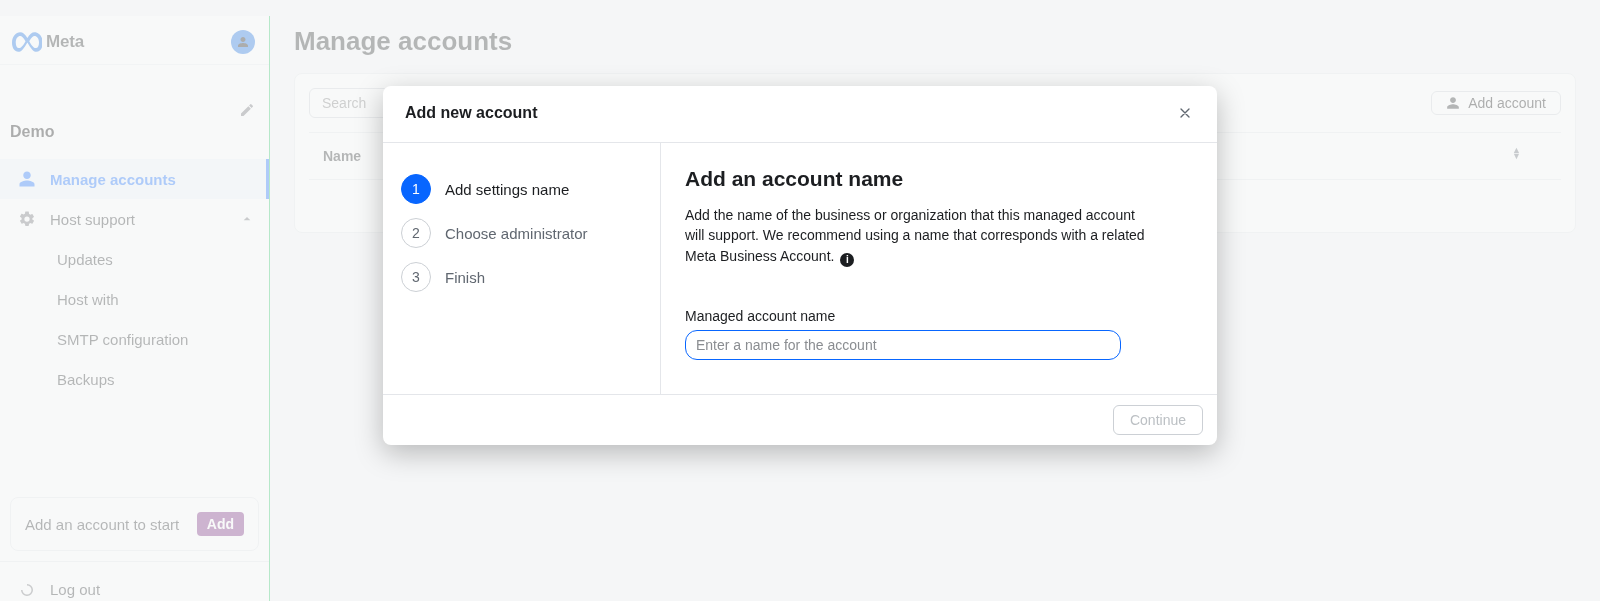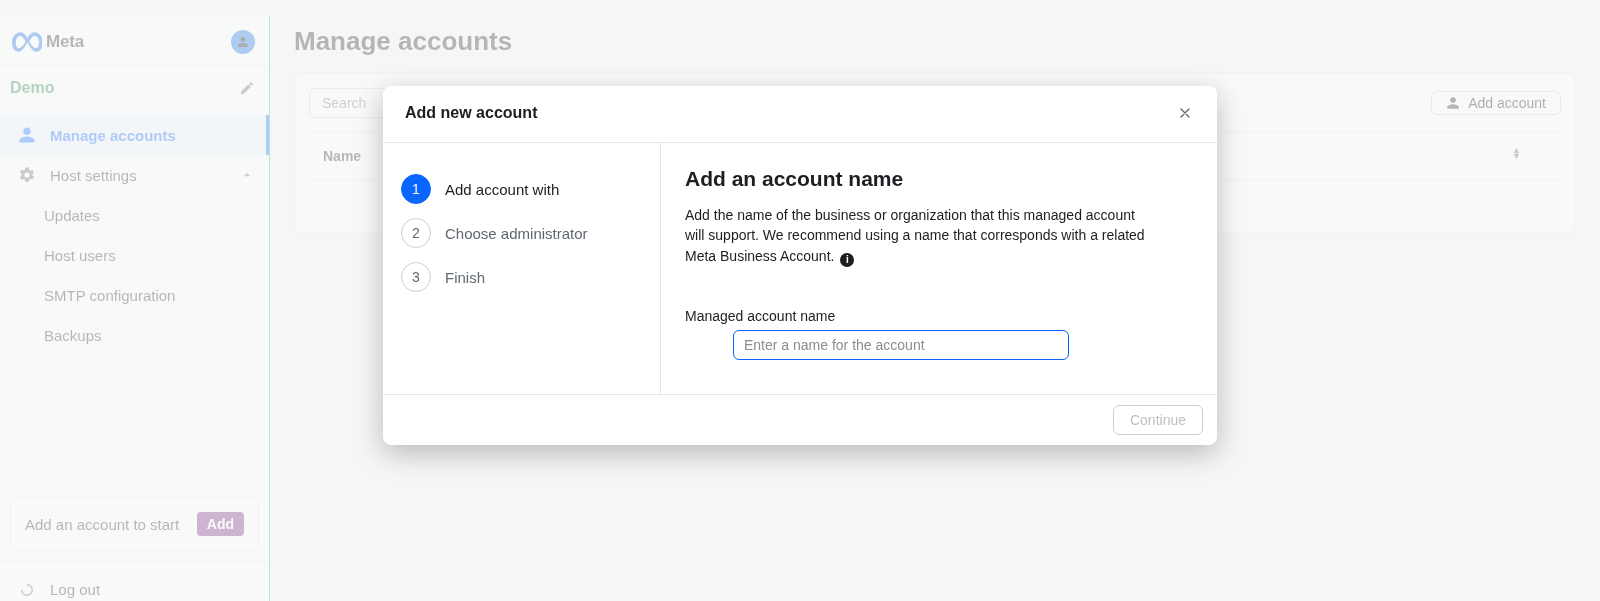--- a/index.html
+++ b/index.html
@@ -8,28 +8,28 @@
     .sidebar { position: absolute; left: 0; top: 16px; width: 270px; height: 100%; background: #fff; border-right: 1px solid #22c55e; display: flex; flex-direction: column; }
     .sidebar-header { display: flex; align-items: center; justify-content: space-between; padding: 14px 14px 10px 12px; }
     .meta-logo { display: flex; align-items: center; gap: 4px; }
     .meta-logo-svg { width: 30px; height: 22px; }
     .meta-logo-text { font-weight: 600; font-size: 17px; color: #1c1e21; letter-spacing: -0.2px; }
     .avatar-circle { width: 24px; height: 24px; border-radius: 50%; background: #0766e2; display: flex; align-items: center; justify-content: center; }
     .avatar-icon { width: 12px; height: 12px; fill: #fff; }
 
     .side-section { border-top: 1px solid #ebedf0; }
     .org-row { display: flex; align-items: center; justify-content: space-between; padding: 14px 14px 14px 10px; }
-    .org-name { font-size: 16px; font-weight: 600; color: #15803d; }
+    .org-name { font-size: 16px; font-weight: 600; color: #000000; margin-top: 44px; }
     .edit-icon { width: 16px; height: 16px; color: #65676b; cursor: pointer; }
 
     .nav { padding-top: 4px; }
     .nav-item { display: flex; align-items: center; gap: 14px; height: 40px; padding-left: 18px; font-size: 15px; color: #1c1e21; cursor: pointer; }
     .nav-item.active { background: #edf3fb; color: #0866ff; font-weight: 600; border-right: 3px solid #0866ff; }
     .nav-item.active .nav-icon { color: #0866ff; }
-    .nav-item.child { padding-left: 44px; font-size: 15px; }
+    .nav-item.child { padding-left: 57px; font-size: 15px; }
     .nav-icon { width: 18px; height: 18px; color: #65676b; }
     .space { margin-left: auto; margin-right: 14px; width: 16px; height: 16px; color: #65676b; }
 
     .side-spacer { flex: 1; }
     .add-account-card { margin: 10px; padding: 14px; border: 1px solid #e4e6ea; border-radius: 8px; display: flex; align-items: center; justify-content: space-between; gap: 12px; }
     .add-account-text { font-size: 15px; color: #1c1e21; }
     .add-btn-small { background: #701a75; color: #fff; font-size: 14px; font-weight: 600; border: none; padding: 4px 10px; border-radius: 4px; cursor: pointer; }
 
     .logout-row { border-top: 1px solid #e4e6ea; display: flex; align-items: center; gap: 14px; height: 56px; padding-left: 18px; font-size: 15px; color: #1c1e21; cursor: pointer; }
 
@@ -58,21 +58,21 @@
     .step-circle { width: 30px; height: 30px; border-radius: 50%; display: flex; align-items: center; justify-content: center; font-size: 14px; font-weight: 500; border: 1px solid #ccd0d5; color: #606770; background:#fff; }
     .step-item.active .step-circle { background: #0866ff; border-color:#0866ff; color: #fff; }
     .step-item .step-label { font-size: 15px; color: #1c1e21; }
     .step-item.muted .step-label { color: #606770; }
 
     .step-content { flex:1; padding: 24px 24px 34px 24px; }
     .sc-title { font-size: 21px; font-weight: 600; color: #1c1e21; margin-bottom: 14px; }
     .sc-desc { font-size: 14px; color: #1c1e21; line-height: 1.45; max-width: 460px; }
     .info-dot { display:inline-flex; align-items:center; justify-content:center; width:14px; height:14px; border-radius:50%; background:#1c1e21; color:#fff; font-size:10px; font-weight:700; margin-left:2px; position:relative; top:2px; }
     .field-label { font-size: 14px; color:#1c1e21; margin-top: 42px; margin-bottom: 6px; }
-    .name-input { width: 336px; height: 30px; border:1.5px solid #0866ff; border-radius:6px; padding: 0 10px; font-size:14px; outline:none;margin-left:48px; }
+    .name-input { width: 436px; height: 30px; border:1.5px solid #0866ff; border-radius:12px; padding: 0 10px; font-size:14px; outline:none; }
     .name-input::placeholder { color:#8a8d91; }
 
     .modal-footer { display:flex; justify-content:flex-end; padding: 10px 14px; }
     .continue-btn { height: 30px; padding: 0 16px; border:1px solid #ccd0d5; border-radius:6px; background:#fff; color:#bcc0c4; font-size:14px; cursor:default; }
   </style>
 </head>
 <body>
 
 <div class="sidebar">
   <div class="sidebar-header">
@@ -100,30 +100,30 @@
       <div class="nav-item active">
         <svg class="nav-icon" viewBox="0 0 24 24">
             <path fill="currentColor" d="M12 12c2.76 0 5-2.24 5-5s-2.24-5-5-5-5 2.24-5 5 2.24 5 5 5zm0 2c-3.33 0-10 1.67-10 5v3h20v-3c0-3.33-6.67-5-10-5z"></path>
           </svg>
         <span>Manage accounts</span>
       </div>
       <div class="nav-item">
         <svg class="nav-icon" viewBox="0 0 24 24">
             <path fill="currentColor" d="M19.14 12.94a7.49 7.49 0 000-1.88l2.03-1.58a.5.5 0 00.12-.64l-1.92-3.32a.5.5 0 00-.6-.22l-2.39.96a7.03 7.03 0 00-1.62-.94l-.36-2.54A.5.5 0 0013.9 2h-3.8a.5.5 0 00-.49.42l-.36 2.54c-.58.24-1.12.55-1.62.94l-2.39-.96a.5.5 0 00-.6.22L2.72 8.48a.5.5 0 00.12.64l2.03 1.58a7.49 7.49 0 000 1.88L2.84 14.1a.5.5 0 00-.12.64l1.92 3.32c.13.22.39.31.6.22l2.39-.96c.5.39 1.04.7 1.62.94l.36 2.54c.4.24.25.42.49.42h3.8c.24 0 .45-.18.49-.42l.36-2.54c.58-.24 1.12-.55 1.62-.94l2.39.96c.21.09.47 0 .6-.22l1.92-3.32a.5.5 0 00-.12-.64l-2.03-1.58zM12 15.5A3.5 3.5 0 1112 8.5a3.5 3.5 0 010 7z"></path>
           </svg>
-        <span>Host settings</span>
+        <span>Host support</span>
         <svg class="space" viewBox="0 0 24 24">
             <path fill="currentColor" d="M7 14l5-5 5 5z"></path>
           </svg>
       </div>
       <div class="nav-item child">
           <span>Updates</span>
         </div>
       <div class="nav-item child">
-          <span>Host users</span>
+          <span>Host with</span>
         </div>
       <div class="nav-item child">
           <span>SMTP configuration</span>
         </div>
       <div class="nav-item child">
           <span>Backups</span>
         </div>
     </div>
   </div>
 
@@ -177,21 +177,21 @@
             <path fill="currentColor" d="M18.3 5.71L12 12l6.3 6.29-1.41 1.42L10.59 13.4 4.29 19.7 2.88 18.3 9.17 12 2.88 5.71 4.29 4.29l6.3 6.3 6.29-6.3z" opacity="0"></path>
             <path fill="currentColor" d="M18.3 5.71L12 12.01l-6.29-6.3L4.29 7.12 10.59 13.4l-6.3 6.3 1.42 1.41L12 14.83l6.29 6.28 1.42-1.41-6.3-6.3 6.3-6.28z" opacity="0"></path>
             <path fill="currentColor" d="M6 6l12 12M18 6L6 18" stroke="currentColor" stroke-width="2" stroke-linecap="round"></path>
           </svg>
       </button>
     </div>
     <div class="modal-body">
       <div class="step-list">
         <div class="step-item active">
           <div class="step-circle">1</div>
-          <span class="step-label">Add account with</span>
+          <span class="step-label">Add settings name</span>
         </div>
         <div class="step-item muted">
           <div class="step-circle">2</div>
           <span class="step-label">Choose administrator</span>
         </div>
         <div class="step-item muted">
           <div class="step-circle">3</div>
           <span class="step-label">Finish</span>
         </div>
       </div>

